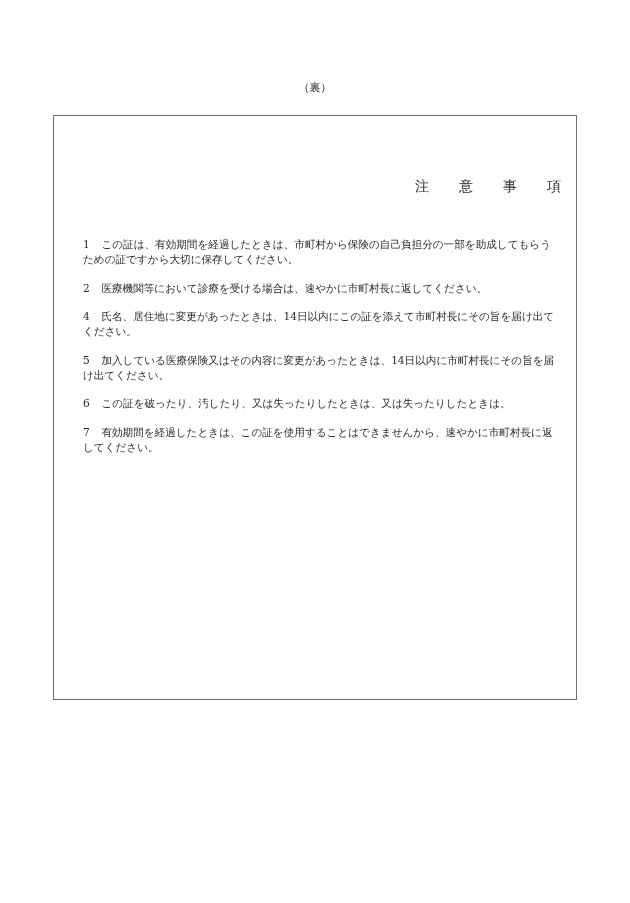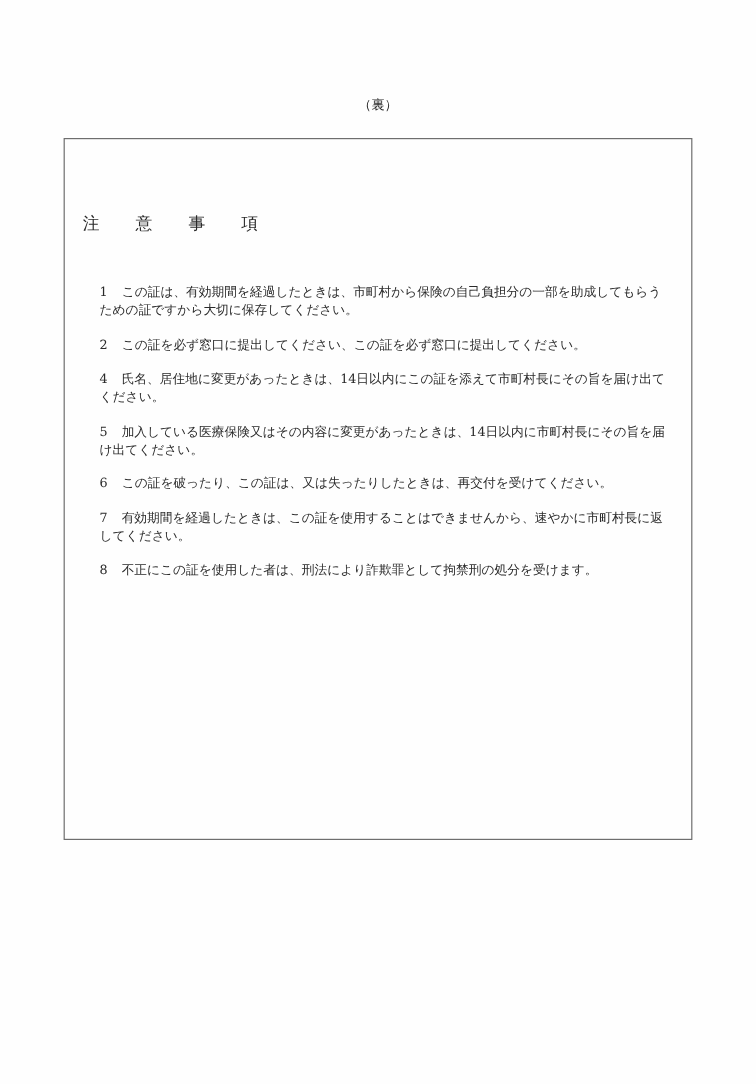--- a/index.html
+++ b/index.html
@@ -13,21 +13,21 @@
       text-align: center; font-size: 11px; letter-spacing: 0px;
     }
     .frame {
       position: absolute; left: 53px; top: 115px;
       width: 524px; height: 585px;
       border: 1px solid #6e6e6e;
       box-sizing: border-box;
     }
     .title {
       position: absolute; top: 62px; left: 0; width: 100%;
-      text-align: left; font-size: 14px;
+      text-align: right; font-size: 14px;
     }
     .title span { display: inline-block; margin: 0 15px; }
     .notes {
       position: absolute; left: 29px; top: 121px; width: 478px;
       margin: 0; padding: 0; list-style: none;
       font-size: 10.6px; line-height: 15px;
     }
     .note { position: relative; margin: 0 0 13.5px 0; padding-left: 0; }
     .note .num { display: inline-block; width: 15px; }
     .note .text { }
@@ -37,20 +37,19 @@
 
 <div class="page-label">（裏）</div>
 
 <div class="frame">
   <div class="title">
     <span>注</span><span>意</span><span>事</span><span>項</span>
   </div>
 
   <ol class="notes">
     <li class="note"><span class="num">1</span>&nbsp;<span class="text">この証は、有効期間を経過したときは、市町村から保険の自己負担分の一部を助成してもらうための証ですから大切に保存してください。</span></li>
-    <li class="note"><span class="num">2</span>&nbsp;<span class="text">この証を必ず窓口に提出してください、この証を必ず窓口に提出してください。</span></li>
+    <li class="note"><span class="num">2</span>&nbsp;<span class="text">医療機関等において診療を受ける場合は、速やかに市町村長に返してください。</span></li>
     <li class="note"><span class="num">4</span>&nbsp;<span class="text">氏名、居住地に変更があったときは、14日以内にこの証を添えて市町村長にその旨を届け出てください。</span></li>
     <li class="note"><span class="num">5</span>&nbsp;<span class="text">加入している医療保険又はその内容に変更があったときは、14日以内に市町村長にその旨を届け出てください。</span></li>
-    <li class="note"><span class="num">6</span>&nbsp;<span class="text">この証を破ったり、この証は、又は失ったりしたときは、再交付を受けてください。</span></li>
+    <li class="note"><span class="num">6</span>&nbsp;<span class="text">この証を破ったり、汚したり、又は失ったりしたときは、又は失ったりしたときは。</span></li>
     <li class="note"><span class="num">7</span>&nbsp;<span class="text">有効期間を経過したときは、この証を使用することはできませんから、速やかに市町村長に返してください。</span></li>
-    <li class="note"><span class="num">8</span>&nbsp;<span class="text">不正にこの証を使用した者は、刑法により詐欺罪として拘禁刑の処分を受けます。</span></li>
   </ol>
 </div>
 
 </body></html>

